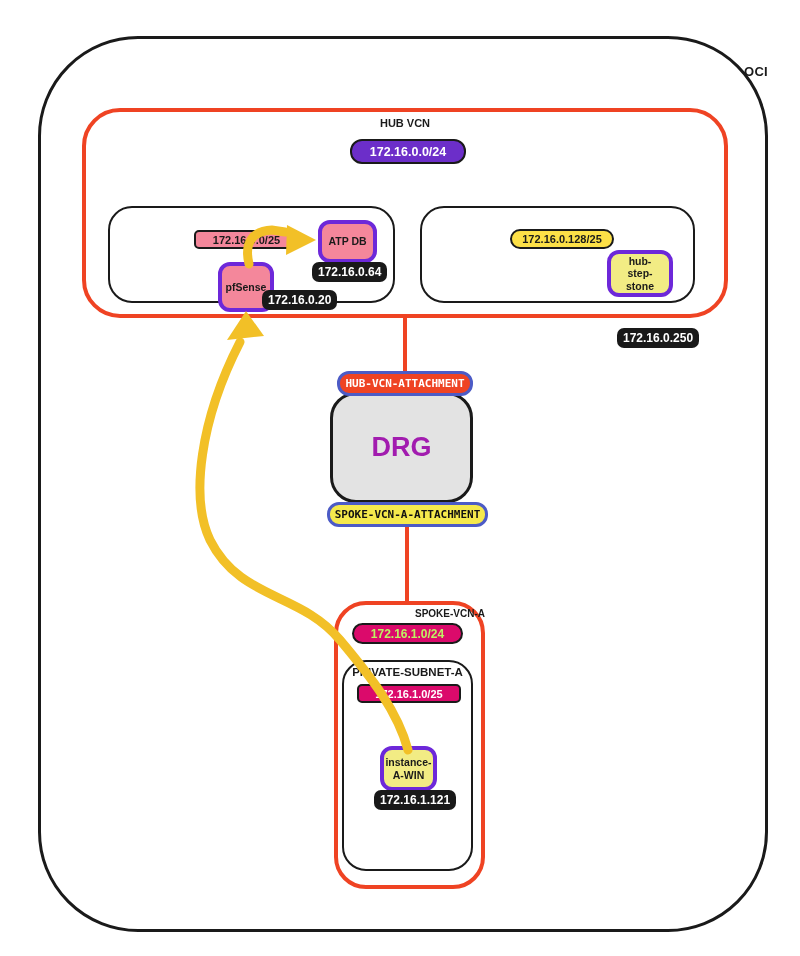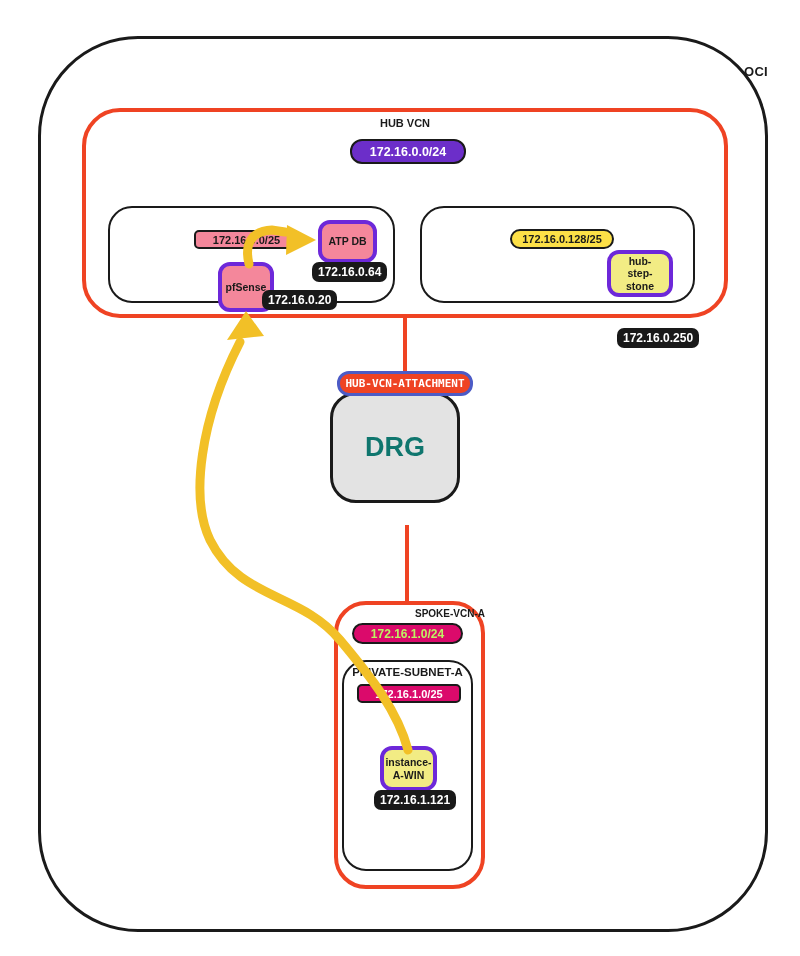--- a/index.html
+++ b/index.html
@@ -38,22 +38,22 @@
   .n-pfsense{left:218px;top:262px;width:56px;height:50px;}
   .n-hubstep{left:607px;top:250px;width:66px;height:47px;padding:0 10px;}
   .n-instance{left:380px;top:746px;width:57px;height:45px;padding:0 2px;}
   
   .ip{background:#191919;color:#fff;font-weight:bold;font-size:12px;padding:3px 6px;border-radius:7px;white-space:nowrap;z-index:3;}
   .ip-atpdb{left:312px;top:262px;}
   .ip-pfsense{left:262px;top:290px;}
   .ip-hubstep{left:617px;top:294px;margin-top:34px;}
   .ip-instance{left:374px;top:790px;}
   
-  .drg-box{left:330px;top:392px;width:130px;height:111px;background:#e3e3e3;border:3px solid #1a1a1a;border-radius:26px;
-           display:flex;align-items:center;justify-content:center;font-weight:bold;font-size:27px;color:#0f766e;}
+  .drg-box{left:330px;top:392px;width:143px;height:111px;background:#e3e3e3;border:3px solid #1a1a1a;border-radius:26px;
+           display:flex;align-items:center;justify-content:center;font-weight:bold;font-size:27px;color:#a21caf;}
   .attach{display:flex;align-items:center;justify-content:center;border:3px solid #4c5bc6;border-radius:12px;
           font-family:"DejaVu Sans Mono",monospace;font-weight:bold;font-size:11px;white-space:nowrap;z-index:4;}
   .attach-hub{left:337px;top:371px;width:136px;height:25px;background:#ef4323;color:#fff;}
   .attach-spoke{left:327px;top:502px;width:161px;height:25px;background:#f5e94c;color:#111;}
   
   .redline{width:4px;background:#ef4323;z-index:1;}
   .redline-1{left:403px;top:316px;height:58px;}
   .redline-2{left:405px;top:525px;height:78px;}
   
   #arrows{position:absolute;left:0;top:0;width:800px;height:956px;z-index:10;pointer-events:none;}
@@ -80,20 +80,21 @@
   <div class="abs node node-pink n-pfsense">pfSense</div>
   <div class="abs ip ip-pfsense">172.16.0.20</div>
 
   <div class="abs subnet pub"></div>
   <div class="abs cidr cidr-pub">172.16.0.128/25</div>
   <div class="abs node node-yellow n-hubstep">hub-step-stone</div>
   <div class="abs ip ip-hubstep">172.16.0.250</div>
 
   <div class="abs drg-box">DRG</div>
   <div class="abs attach attach-hub">HUB-VCN-ATTACHMENT</div>
+  <div class="abs attach attach-spoke">SPOKE-VCN-A-ATTACHMENT</div>
 
   <div class="abs spoke-vcn"></div>
   <div class="abs spoke-title">SPOKE-VCN-A</div>
   <div class="abs cidr cidr-spoke">172.16.1.0/24</div>
 
   <div class="abs subnet psa"></div>
   <div class="abs psa-title">PRIVATE-SUBNET-A</div>
   <div class="abs cidr cidr-psa">172.16.1.0/25</div>
   <div class="abs node node-yellow n-instance">instance-A-WIN</div>
   <div class="abs ip ip-instance">172.16.1.121</div>

